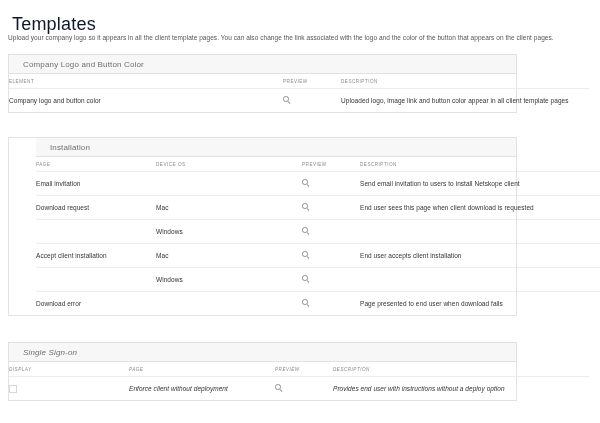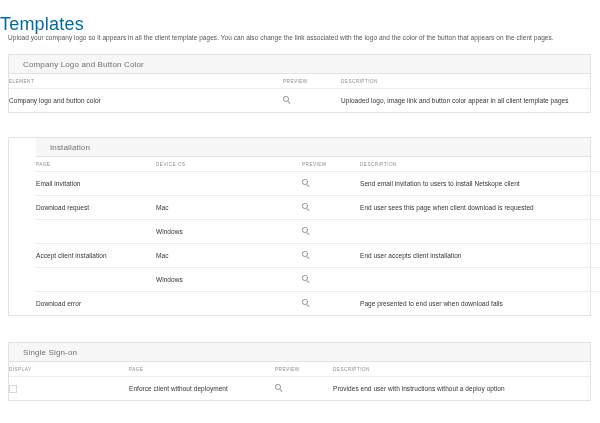--- a/index.html
+++ b/index.html
@@ -11,42 +11,42 @@
     width: 600px;
     height: 423px;
     font-family: "Liberation Sans", sans-serif;
     color: #444444;
     overflow: hidden;
     position: relative;
   }
 
   .page-title {
     position: absolute;
-    left: 0;
+    left: 12px;
     top: 2px;
     font-size: 18px;
     font-weight: 400;
-    color: #0369a1;
+    color: #0f172a;
     letter-spacing: 0.2px;
   }
 
   .page-subtitle {
     position: absolute;
     left: 8px;
     top: 34px;
     font-size: 6.5px;
     color: #555555;
     letter-spacing: 0.05px;
     white-space: nowrap;
   }
 
   .panel {
     position: absolute;
     left: 8px;
-    width: 583px;
+    width: 509px;
     border: 1px solid #e2e2e2;
     background: #ffffff;
     box-sizing: border-box;
   }
 
   .panel-header {
     background: #f7f7f7;
     border-bottom: 1px solid #e2e2e2;
     height: 19px;
     line-height: 19px;
@@ -223,21 +223,21 @@
       <tr>
         <td class="c-pad link-cell">Download error</td>
         <td class="muted-cell"></td>
         <td><span class="mag"></span></td>
         <td class="dark-cell">Page presented to end user when download fails</td>
       </tr>
     </tbody>
   </table>
 </div>
 
-<div class="panel" style="top:342px;">
+<div class="panel" style="top:342px;font-style:italic;">
   <div class="panel-header">Single Sign-on</div>
   <table class="tbl">
     <colgroup>
         <col style="width:120px">
         <col style="width:146px">
         <col style="width:58px">
         <col style="width:257px">
       </colgroup>
     <thead>
       <tr>

